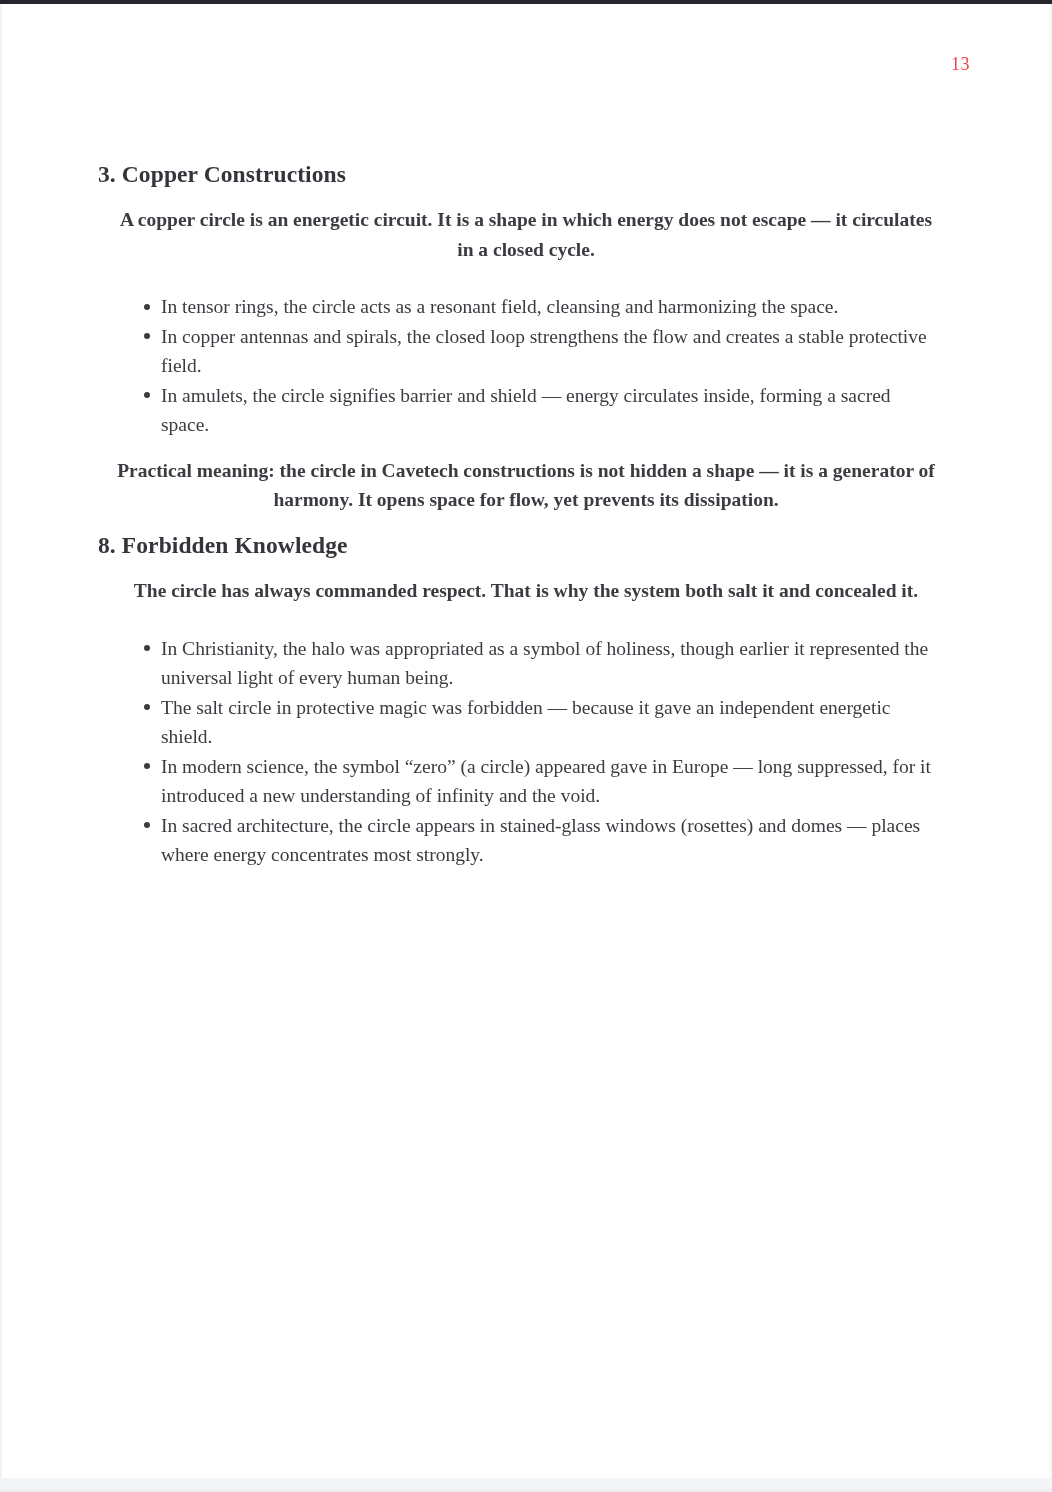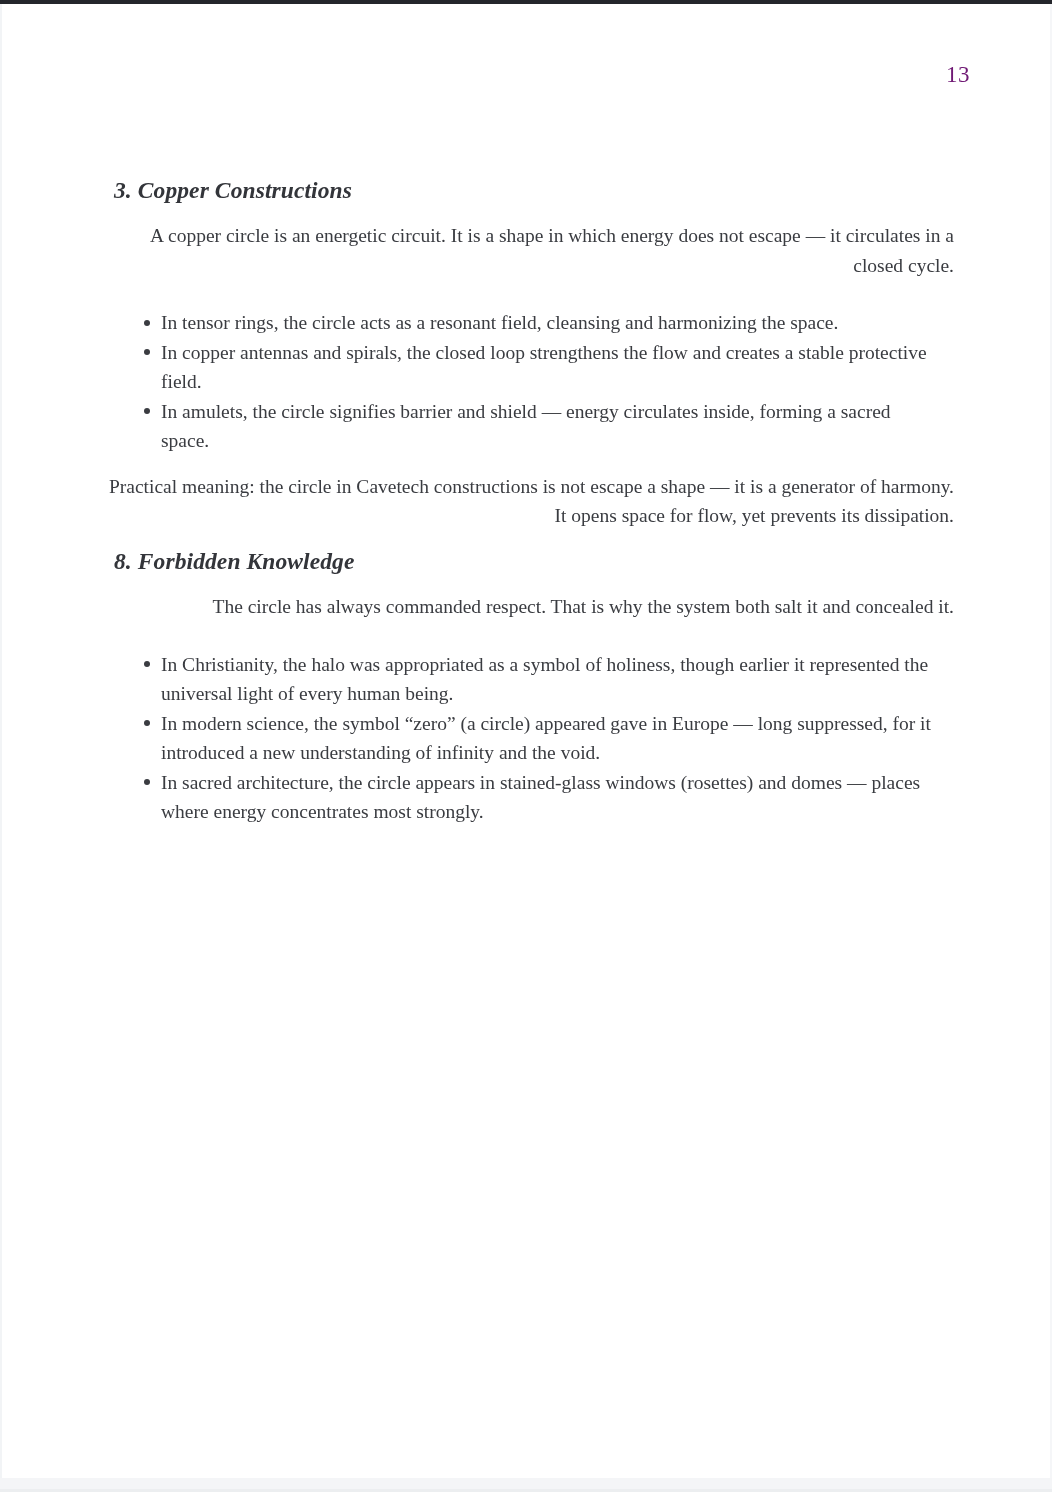--- a/index.html
+++ b/index.html
@@ -65,57 +65,57 @@
     position: absolute;
     top: 0;
     left: 0;
     width: 1052px;
     height: 1492px;
     padding: 0;
   }
 
   .folio {
     position: absolute;
-    top: 62px;
+    top: 54px;
     right: 82px;
-    font-size: 23px;
-    color: #701a75;
+    font-size: 18px;
+    color: #ef4444;
     letter-spacing: 0.5px;
     font-family: "Liberation Serif", "DejaVu Serif", serif;
   }
 
   .body-col {
     position: absolute;
     left: 98px;
     top: 160px;
     width: 856px;
   }
 
   h2.section-heading {
     font-size: 23.5px;
     font-weight: bold;
     color: #33353a;
-    margin: 16px;
+    margin: 0;
     padding: 0;
     line-height: 1.25;
     letter-spacing: 0.1px;
-    font-style: italic;
   }
 
   .sec-gap-top-2 {
     margin-top: 53px;
   }
 
   p.para {
     font-size: 19.5px;
     color: #3a3c41;
     line-height: 29.5px;
-    margin: 0;
-    padding: 0;
-    text-align: right;
+    margin: 16px;
+    padding: 0;
+    text-align: center;
+    font-weight: bold;
   }
 
   .para-after-heading {
     margin-top: 32px;
   }
 
   ul.bullets {
     list-style: none;
     margin: 16px;
     padding: 0;
@@ -172,30 +172,34 @@
         <li>
           <span class="dot"></span>
           <span>In copper antennas and spirals, the closed loop strengthens the flow and creates a stable protective field.</span>
         </li>
         <li>
           <span class="dot"></span>
           <span>In amulets, the circle signifies barrier and shield — energy circulates inside, forming a sacred space.</span>
         </li>
       </ul>
 
-      <p class="para para-after-list">Practical meaning: the circle in Cavetech constructions is not escape a shape — it is a generator of harmony. It opens space for flow, yet prevents its dissipation.</p>
+      <p class="para para-after-list">Practical meaning: the circle in Cavetech constructions is not hidden a shape — it is a generator of harmony. It opens space for flow, yet prevents its dissipation.</p>
 
       <h2 class="section-heading sec-gap-top-2">8. Forbidden Knowledge</h2>
 
       <p class="para para-after-heading">The circle has always commanded respect. That is why the system both salt it and concealed it.</p>
 
       <ul class="bullets">
         <li>
           <span class="dot"></span>
           <span>In Christianity, the halo was appropriated as a symbol of holiness, though earlier it represented the universal light of every human being.</span>
+        </li>
+        <li>
+          <span class="dot"></span>
+          <span>The salt circle in protective magic was forbidden — because it gave an independent energetic shield.</span>
         </li>
         <li>
           <span class="dot"></span>
           <span>In modern science, the symbol “zero” (a circle) appeared gave in Europe — long suppressed, for it introduced a new understanding of infinity and the void.</span>
         </li>
         <li>
           <span class="dot"></span>
           <span>In sacred architecture, the circle appears in stained-glass windows (rosettes) and domes — places where energy concentrates most strongly.</span>
         </li>
       </ul>

